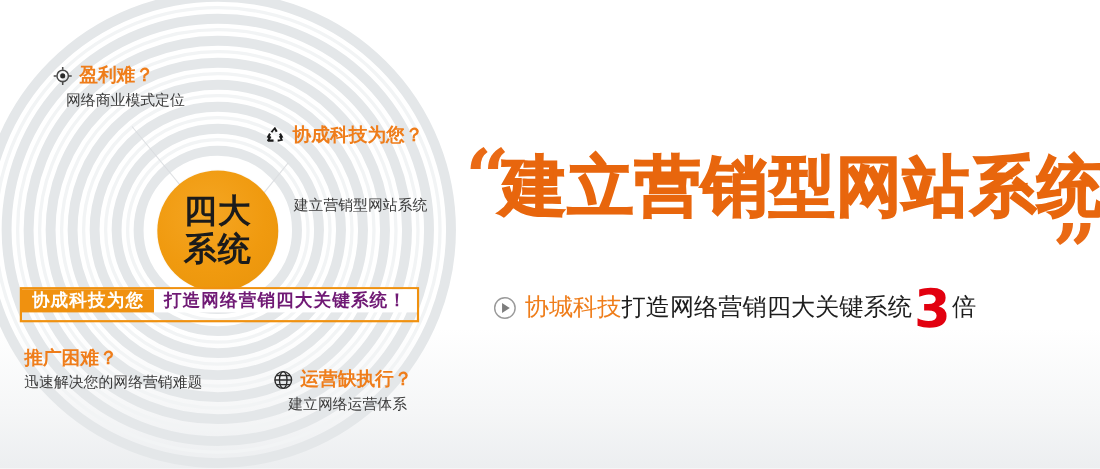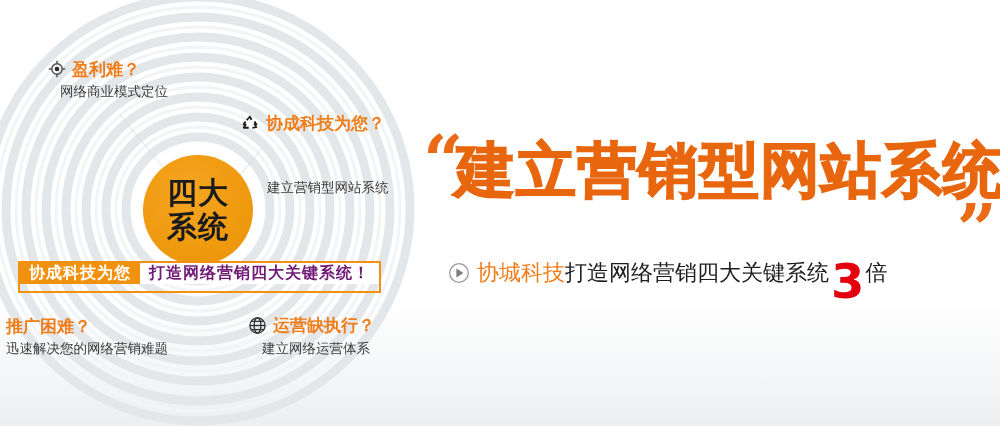--- a/index.html
+++ b/index.html
@@ -43,23 +43,23 @@
   .feat .sub{
     color:#3b3b3b;font-size:13.5px;line-height:1;white-space:nowrap;margin-top:7px;
     font-family:"DejaVu Sans","Liberation Sans",sans-serif;
   }
   .feat .ico{display:inline-block;margin-right:6px;flex:0 0 auto;line-height:0;}
 
   #feat-0{left:48px;top:60px;}
   #feat-0 .sub{margin-left:12px;}
   #feat-1{left:240px;top:113px;}
   #feat-1 .sub{margin-left:27px;margin-top:48px;}
-  #feat-2{left:6px;top:318px;}
+  #feat-2{left:22px;top:318px;}
   #feat-2 .sub{margin-left:0px;}
-  #feat-3{left:248px;top:316px;}
+  #feat-3{left:248px;top:336px;}
   #feat-3 .sub{margin-left:14px;}
 
   
   .banner{
     position:absolute;left:18px;top:261px;height:32px;display:flex;align-items:flex-start;
     border:2px solid #f0910f;box-sizing:border-box;
   }
   .banner .b-left{
     background:#f0910f;color:#ffffff;font-size:16px;font-weight:bold;
     display:flex;align-items:center;padding:0 9px;letter-spacing:1px;
@@ -87,21 +87,21 @@
     font-family:"DejaVu Sans","Liberation Sans",sans-serif;
     -webkit-text-stroke:1.5px #e8660d;
   }
   .sub1{
     position:absolute;left:66px;top:230px;
     color:#1d1d1d;font-size:22px;line-height:1;white-space:nowrap;
     font-family:"DejaVu Sans","Liberation Sans",sans-serif;
   }
   .sub2{
     position:absolute;left:28px;top:262px;
-    display:flex;align-items:flex-start;white-space:nowrap;
+    display:flex;align-items:flex-end;white-space:nowrap;
     font-size:22px;line-height:1;color:#1d1d1d;
     font-family:"DejaVu Sans","Liberation Sans",sans-serif;
   }
   .sub2 .play{flex:0 0 auto;margin-right:7px;line-height:0;}
   .sub2 .brand{color:#ef7d1a;}
   .sub2 .big3{
     color:#e2000f;font-weight:bold;font-size:48px;line-height:0.6;
     position:relative;top:5px;margin:0 1px 0 2px;
     font-family:"DejaVu Sans","Liberation Sans",sans-serif;
   }

